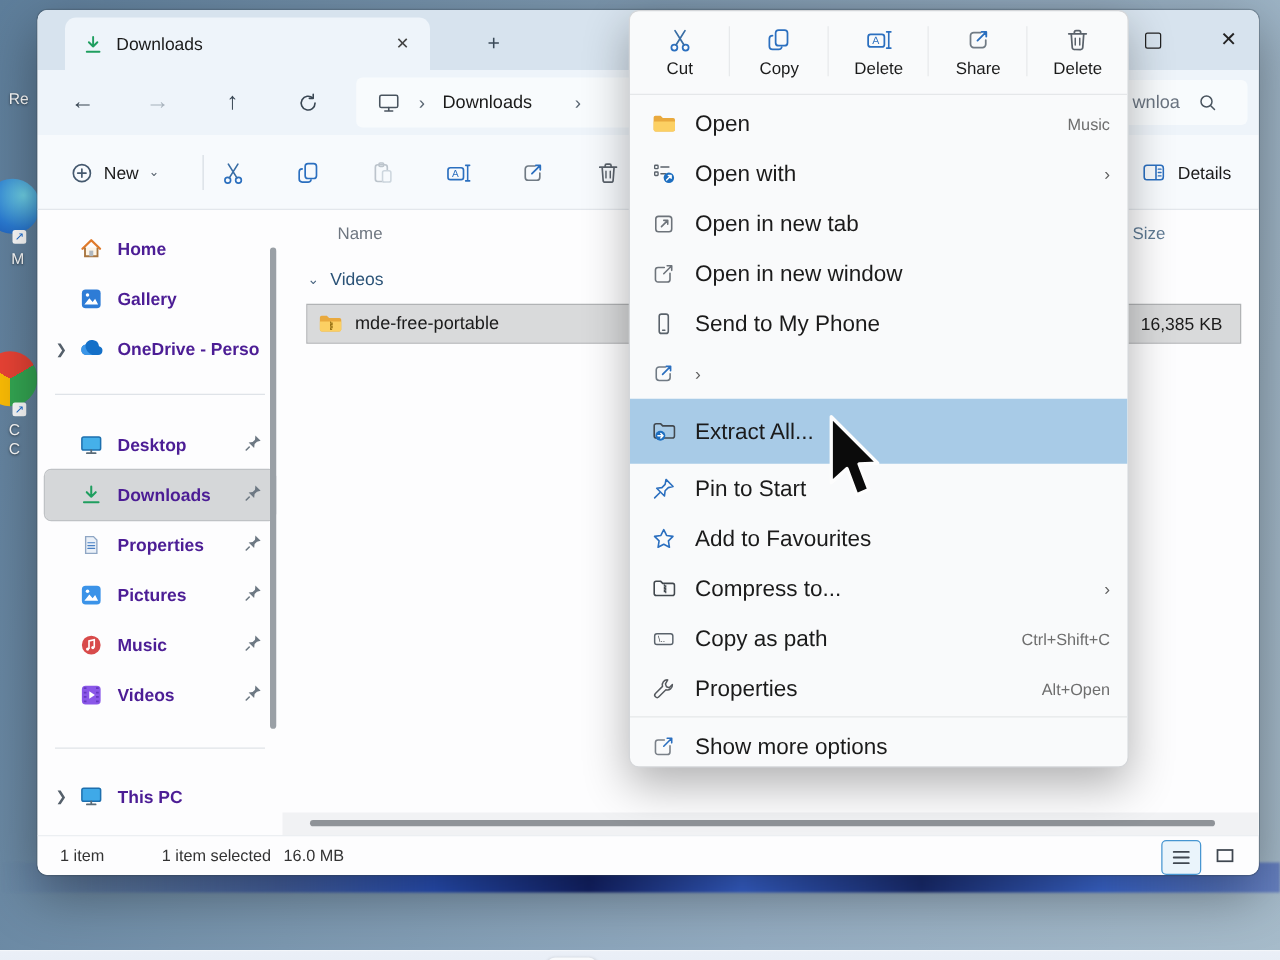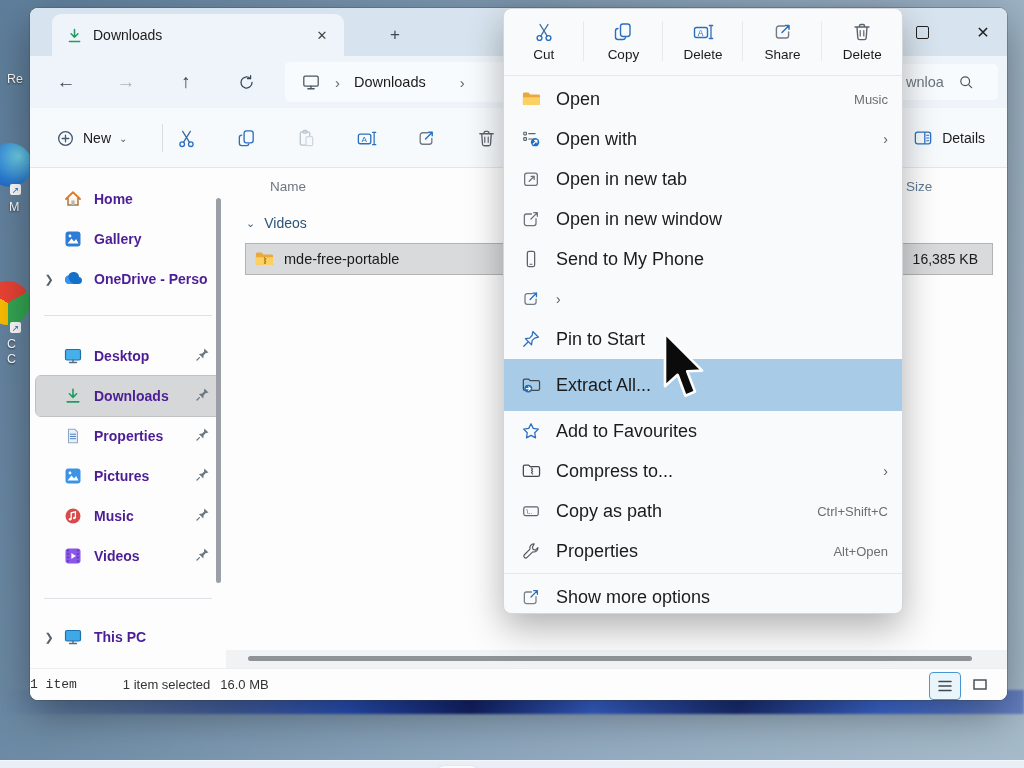--- a/index.html
+++ b/index.html
@@ -427,21 +427,21 @@
         <span class="file-name">mde-free-portable</span>
         <span class="file-size">16,385 KB</span>
       </div>
       <div class="hscroll">
         <div class="hthumb"></div>
       </div>
     </div>
   </div>
 
   <div class="statusbar">
-    <span class="st-txt" style="font-family:Liberation Mono, monospace;">1 item</span>
+    <span class="st-txt" style="margin-left:18px;">1 item</span>
     <span class="st-txt" style="margin-left:46px;">1 item selected</span>
     <span class="st-txt" style="margin-left:10px;">16.0 MB</span>
     <div class="viewbtn active" style="right:46px;">
       <svg width="16" height="14" viewBox="0 0 16 14">
         <path d="M2 2.5h12M2 7h12M2 11.5h12" stroke="#3f4750" stroke-width="1.5" stroke-linecap="round"></path>
       </svg>
     </div>
     <div class="viewbtn" style="right:12px;">
       <svg width="16" height="14" viewBox="0 0 16 14">
         <rect x="2" y="2" width="12" height="9" stroke="#3f4750" stroke-width="1.4" fill="none"></rect>
@@ -555,39 +555,39 @@
   <div class="mi">
     <span class="mi-ico">
       <svg width="20" height="20" viewBox="0 0 22 22">
           <path d="M12.5 5H7a2.6 2.6 0 0 0-2.6 2.6v6.8A2.6 2.6 0 0 0 7 17h7a2.6 2.6 0 0 0 2.6-2.6V11" stroke="#707a84" stroke-width="1.4" fill="none" stroke-linecap="round"></path>
           <path d="M10 11.5 L17 4.5M13.3 4.5H17V8.2" stroke="#2b6fbf" stroke-width="1.5" fill="none" stroke-linecap="round" stroke-linejoin="round"></path>
         </svg>
     </span>
     <span class="mi-chev">›</span>
   </div>
 
-  <div class="mi">
-    <span class="mi-ico">
-      <svg width="20" height="20" viewBox="0 0 22 22">
-          <path d="M13 2.8l6.2 6.2-4.2 1-2.8 2.8-.6 4.6-6.8-6.8 4.6-.6 2.8-2.8z" stroke="#2b6fbf" stroke-width="1.4" fill="none" stroke-linejoin="round"></path>
-          <path d="M7.5 14.5L3 19" stroke="#2b6fbf" stroke-width="1.4" stroke-linecap="round"></path>
-        </svg>
-    </span>
-    <span class="mi-label">Pin to Start</span>
-  </div>
-
   <div class="mi hl">
     <span class="mi-ico">
       <svg width="20" height="18" viewBox="0 0 22 20">
           <path d="M2.5 5a1.6 1.6 0 0 1 1.6-1.6h4.2l1.8 1.8h8.8A1.6 1.6 0 0 1 20.5 6.8v7.4a1.8 1.8 0 0 1-1.8 1.8H4.3a1.8 1.8 0 0 1-1.8-1.8z" stroke="#42484e" stroke-width="1.4" fill="none"></path>
           <circle cx="8" cy="14" r="4.4" fill="#1e6fc0"></circle>
           <path d="M5.8 14h4.2M8.4 12l2 2-2 2" stroke="#fff" stroke-width="1.3" fill="none" stroke-linecap="round" stroke-linejoin="round"></path>
         </svg>
     </span>
     <span class="mi-label">Extract All...</span>
+  </div>
+
+  <div class="mi">
+    <span class="mi-ico">
+      <svg width="20" height="20" viewBox="0 0 22 22">
+          <path d="M13 2.8l6.2 6.2-4.2 1-2.8 2.8-.6 4.6-6.8-6.8 4.6-.6 2.8-2.8z" stroke="#2b6fbf" stroke-width="1.4" fill="none" stroke-linejoin="round"></path>
+          <path d="M7.5 14.5L3 19" stroke="#2b6fbf" stroke-width="1.4" stroke-linecap="round"></path>
+        </svg>
+    </span>
+    <span class="mi-label">Pin to Start</span>
   </div>
 
   <div class="mi">
     <span class="mi-ico">
       <svg width="20" height="20" viewBox="0 0 22 22">
           <path d="M11 3l2.5 5.1 5.6.8-4 4 .9 5.6-5-2.7-5 2.7.9-5.6-4-4 5.6-.8z" stroke="#2b6fbf" stroke-width="1.4" fill="none" stroke-linejoin="round"></path>
         </svg>
     </span>
     <span class="mi-label">Add to Favourites</span>
   </div>

